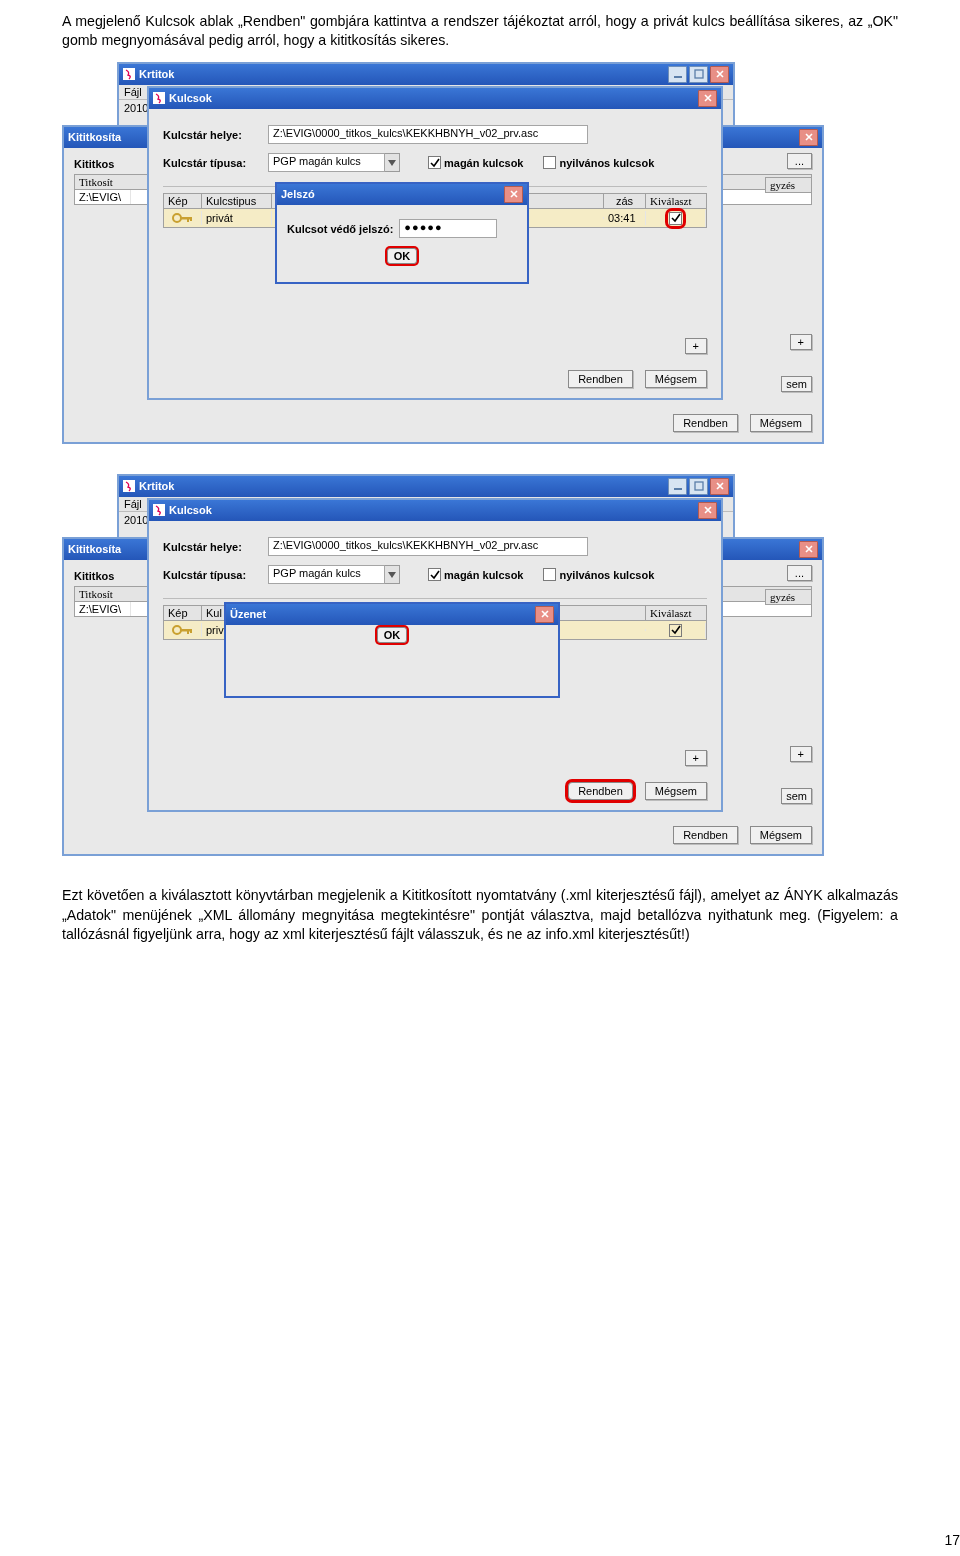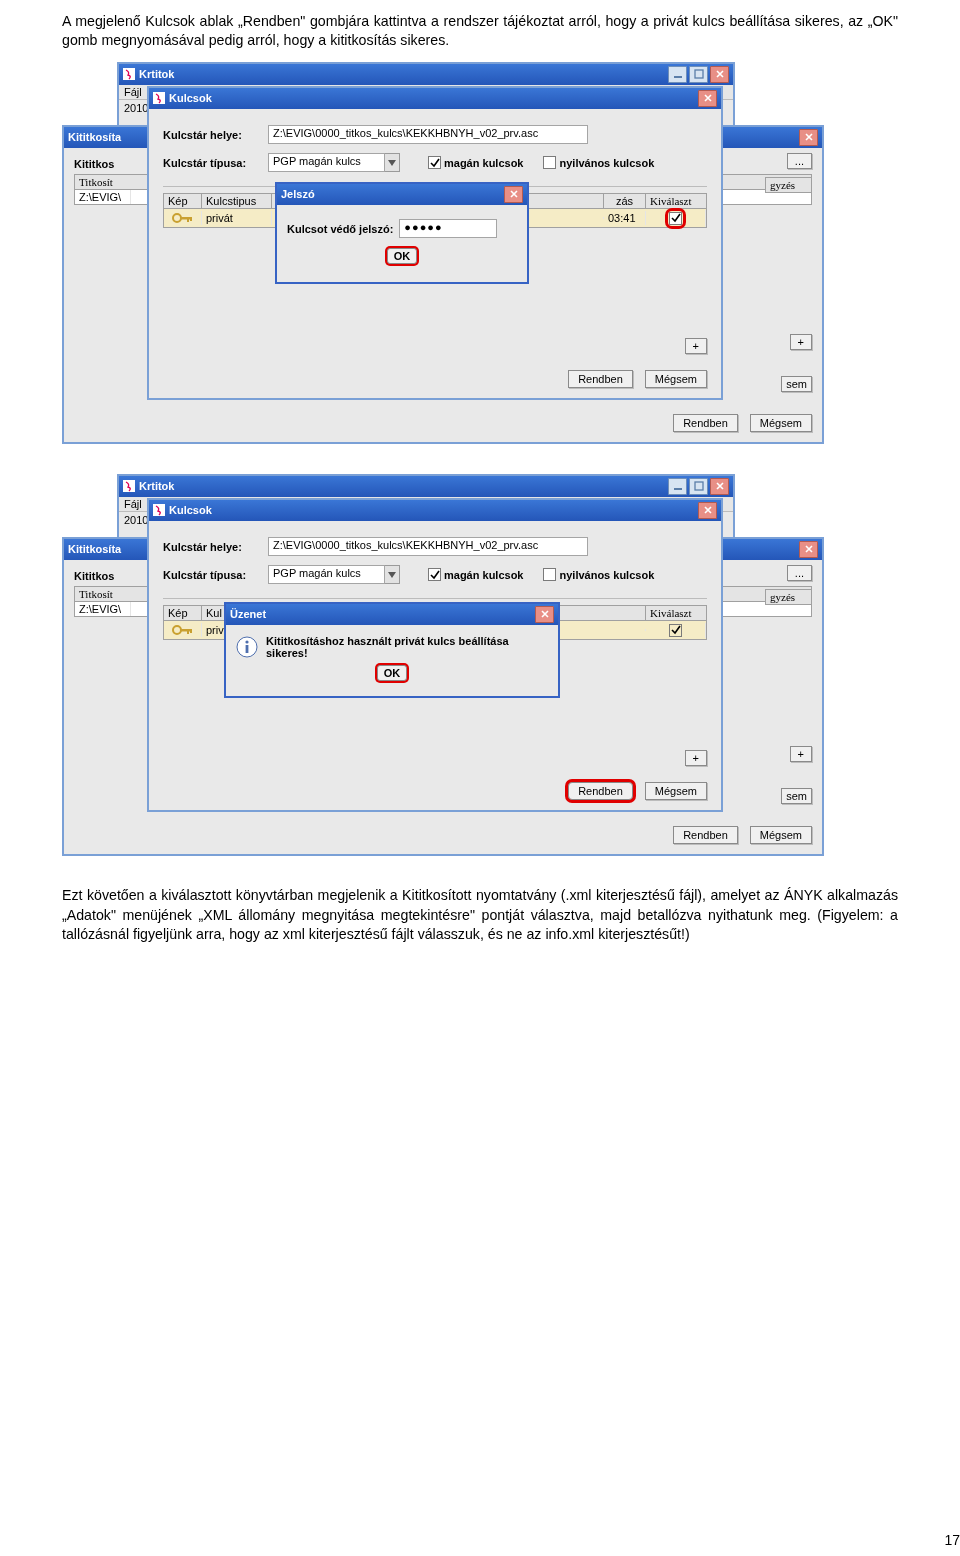--- a/index.html
+++ b/index.html
@@ -357,30 +357,20 @@
   <div style="position:absolute;left:162px;top:128px;width:332px;height:92px;border:2px solid #3763c4;background:#e9e9e9;">
     <div class="titlebar">
       <span>Üzenet</span>
       <span class="spacer"></span>
       <span class="wbtn red">
             <svg width="10" height="10">
               <path d="M2 2 L8 8 M8 2 L2 8" stroke="#fff" stroke-width="1.6"></path>
             </svg>
           </span>
     </div>
-    <div style="padding:10px 10px 4px 10px;display:flex;align-items:center;gap:8px;">
-      <span>
-            <svg width="22" height="22">
-              <circle cx="11" cy="11" r="10" fill="#fff" stroke="#4f6fae" stroke-width="1"></circle>
-              <circle cx="11" cy="6" r="1.6" fill="#4f6fae"></circle>
-              <rect x="9.6" y="9" width="2.8" height="8" fill="#4f6fae"></rect>
-            </svg>
-          </span>
-      <span style="font-weight:bold;">Kititkosításhoz használt privát kulcs beállítása sikeres!</span>
-    </div>
     <div style="text-align:center;margin-top:2px;">
       <span class="btn hl" style="font-weight:bold;padding:1px 6px;">OK</span>
     </div>
   </div>
 
 </div>
 
 <p class="para">Ezt követően a kiválasztott könyvtárban megjelenik a Kititkosított nyomtatvány (.xml kiterjesztésű fájl), amelyet az ÁNYK alkalmazás „Adatok" menüjének „XML állomány megnyitása megtekintésre" pontját választva, majd betallózva nyithatunk meg. (Figyelem: a tallózásnál figyeljünk arra, hogy az xml kiterjesztésű fájlt válasszuk, és ne az info.xml kiterjesztésűt!)</p>
 
 <div class="pagenum">17</div>

